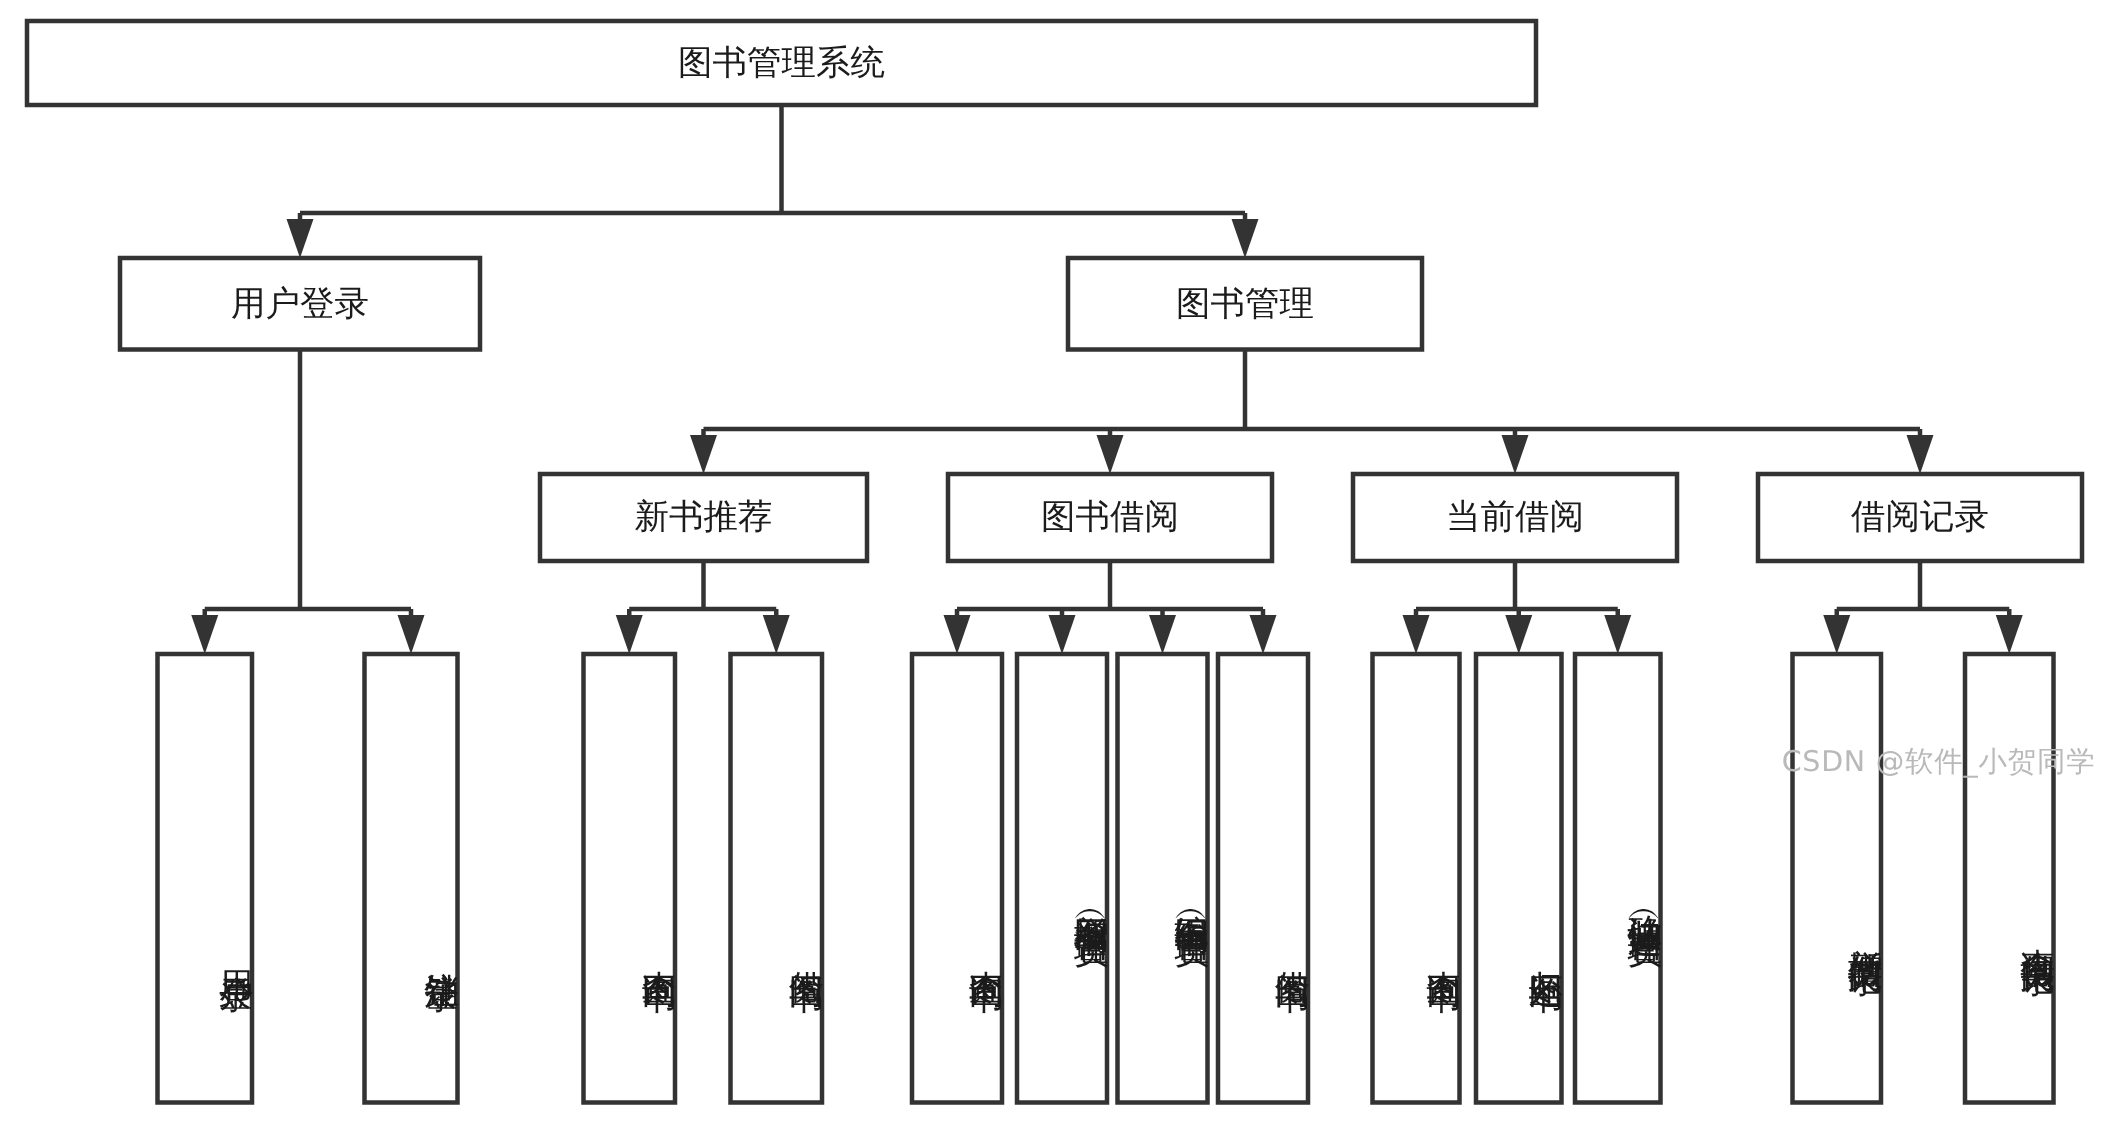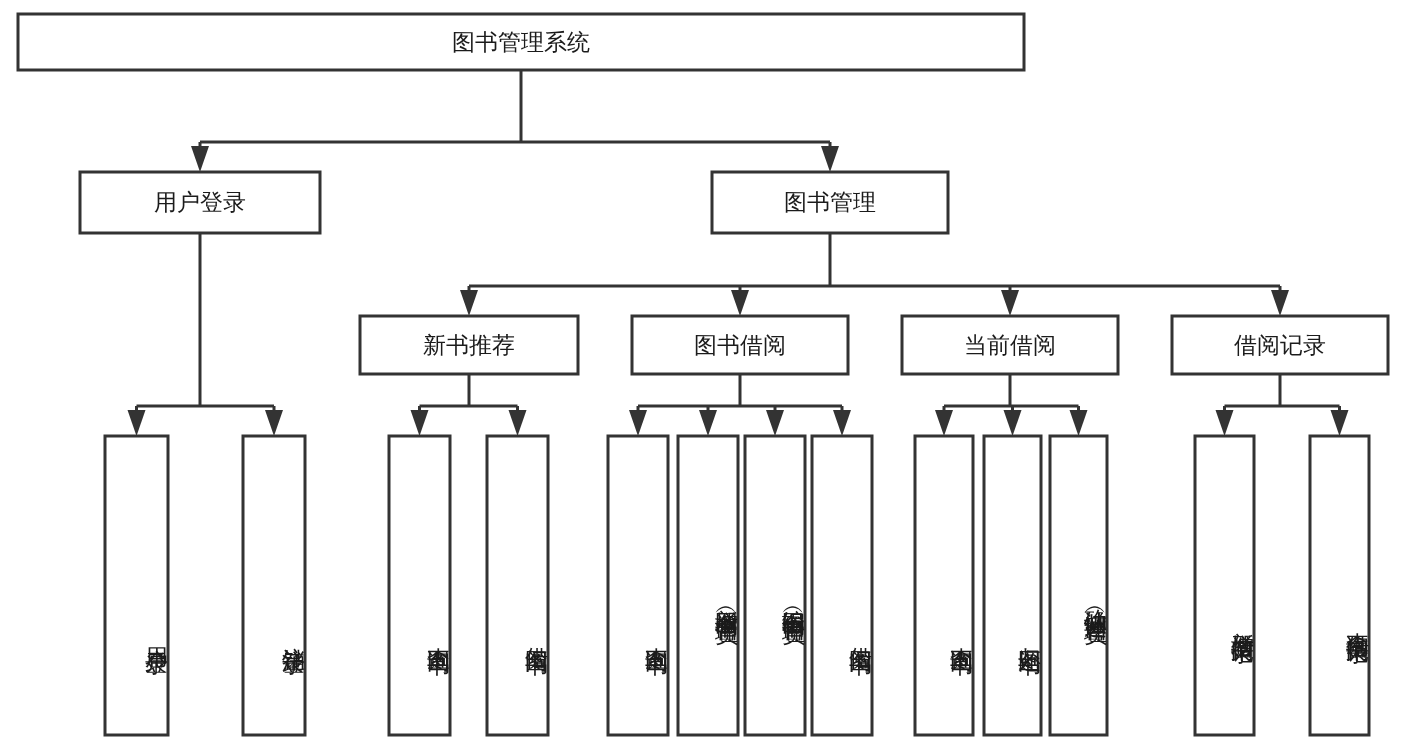--- a/index.html
+++ b/index.html
@@ -207,13 +207,14 @@
         <span style="margin-top: 28px;">确认归还（管理员）</span>
       </div>
       <div class="node-label-v" style="left: 1195px; top: 436px; width: 59px; height: 299px;">
         <span style="margin-top: 68.5px;">新增借阅记录</span>
       </div>
       <div class="node-label-v" style="left: 1310px; top: 436px; width: 59px; height: 299px;">
         <span style="margin-top: 68.5px;">查询借阅记录</span>
       </div>
     </div>
 
+  <div class="watermark">CSDN @软件_小贺同学</div>
 </div>
 
 </body></html>

